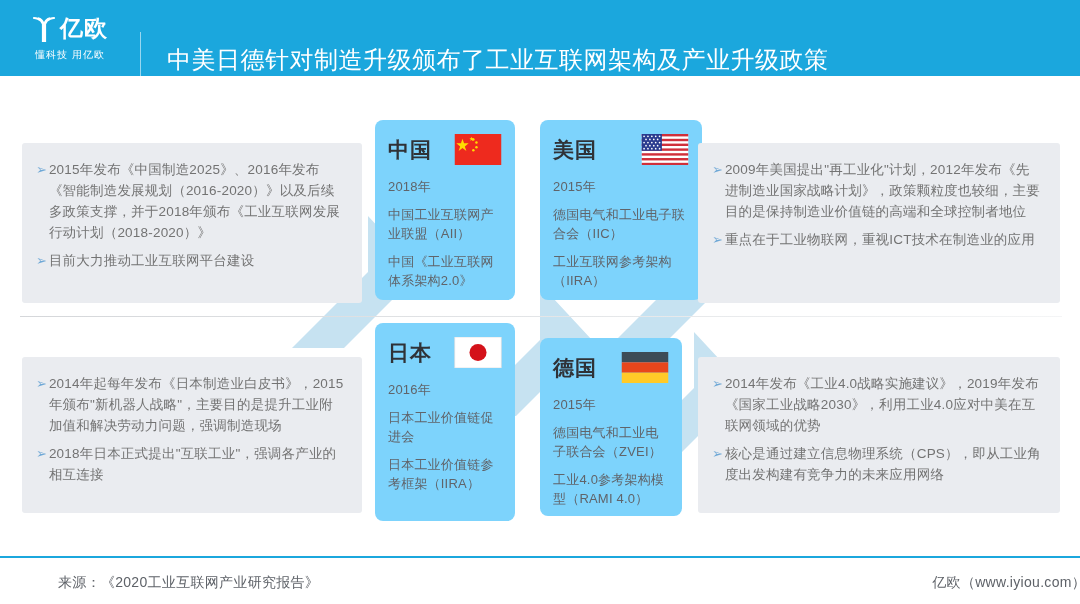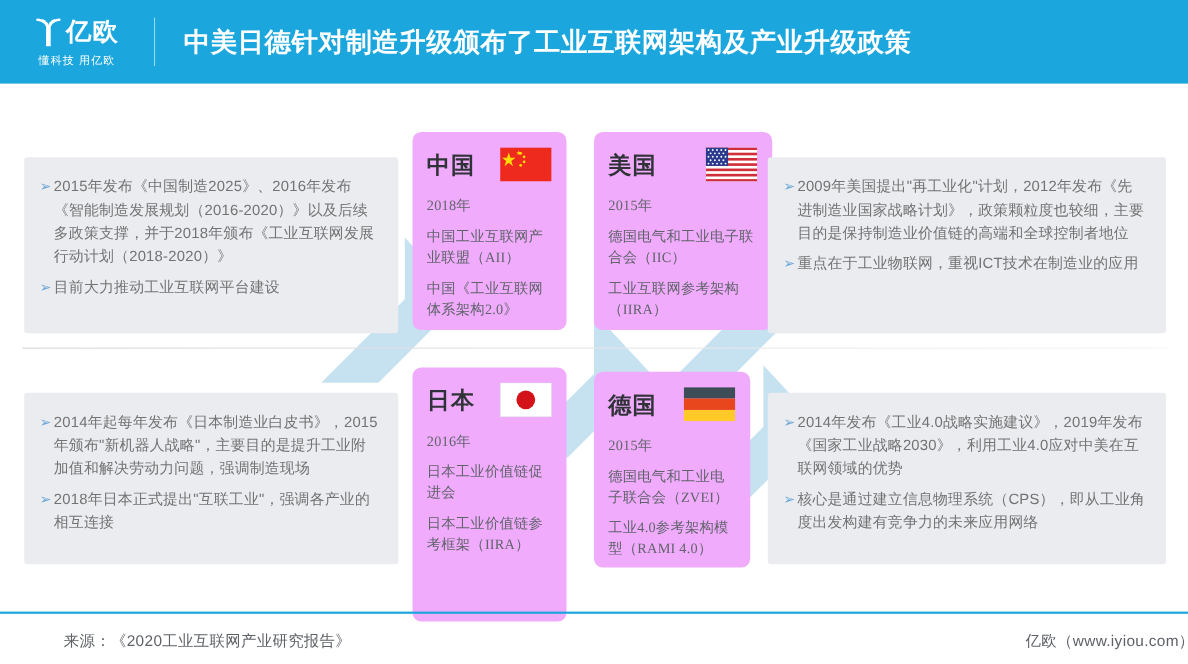--- a/index.html
+++ b/index.html
@@ -8,21 +8,21 @@
     font-family:"Liberation Sans","DejaVu Sans",sans-serif;
     background:#ffffff;
     position:relative;
     overflow:hidden;
   }
 
   
   .header{
     position:absolute; left:0; top:0; width:1080px; height:76px;
     background:#1ba7dd;
-    display:flex; align-items:center;
+    display:flex; align-items:flex-end;
   }
   .logo-block{
     width:140px; height:76px;
     display:flex; flex-direction:column;
     align-items:center; justify-content:center;
     color:#fff;
   }
   .logo-main{ display:flex; align-items:center; gap:4px; }
   .logo-mark{ width:24px; height:28px; display:block; }
   .logo-word{
@@ -30,21 +30,21 @@
     line-height:1; color:#ffffff;
   }
   .logo-tag{
     font-size:10px; letter-spacing:1px; margin-top:5px; color:#ffffff;
   }
   .logo-divider{
     width:1px; height:44px; background:rgba(255,255,255,.55);
     margin:0 26px 0 0;
   }
   .header-title{
-    font-size:24px; font-weight:bold; color:#ffffff; letter-spacing:.5px;
+    font-size:24px; font-weight:normal; color:#ffffff; letter-spacing:.5px;
   }
 
   
   .ribbons{ position:absolute; left:0; top:76px; width:1080px; height:470px; }
 
   
   .row-divider{
     position:absolute; left:20px; top:316px; width:1042px; height:1px;
     background:linear-gradient(to right,#d5d7da,#e6e8ea 60%,#f4f5f6);
   }
@@ -65,24 +65,23 @@
     color:#6fa8d6; font-size:13px; line-height:21px;
     margin-right:2px; flex:0 0 auto;
   }
   .bullet-text{
     font-size:13.5px; line-height:21px; color:#737373;
     letter-spacing:.2px;
   }
 
   .country-card{
     position:absolute;
-    background:#f0abfc;
+    background:#7dd3fc;
     border-radius:8px;
     padding:14px 13px 12px 13px;
-    font-family:Liberation Serif, serif;
   }
   .country-head{
     display:flex; align-items:center; justify-content:space-between;
     margin-bottom:12px;
   }
   .country-name{
     font-size:21px; font-weight:bold; color:#2f3237; letter-spacing:1px;
   }
   .flag{
     width:48px; height:31px; flex:0 0 auto;
@@ -251,21 +250,21 @@
   <div class="bullet-row">
     <span class="bullet-mark">➢</span>
     <span class="bullet-text">2014年起每年发布《日本制造业白皮书》，2015年颁布"新机器人战略"，主要目的是提升工业附加值和解决劳动力问题，强调制造现场</span>
   </div>
   <div class="bullet-row">
     <span class="bullet-mark">➢</span>
     <span class="bullet-text">2018年日本正式提出"互联工业"，强调各产业的相互连接</span>
   </div>
 </div>
 
-<div class="country-card" style="left:375px; top:334px; width:140px; height:231px;">
+<div class="country-card" style="left:375px; top:323px; width:140px; height:198px;">
   <div class="country-head">
     <span class="country-name">日本</span>
     <svg class="flag" viewBox="0 0 60 40">
       <rect width="60" height="40" fill="#ffffff" stroke="#dcdee1" stroke-width="1"></rect>
       <circle cx="30" cy="20" r="11" fill="#d4121a"></circle>
     </svg>
   </div>
   <div class="country-line">2016年</div>
   <div class="country-line">日本工业价值链促进会</div>
   <div class="country-line">日本工业价值链参考框架（IIRA）</div>

